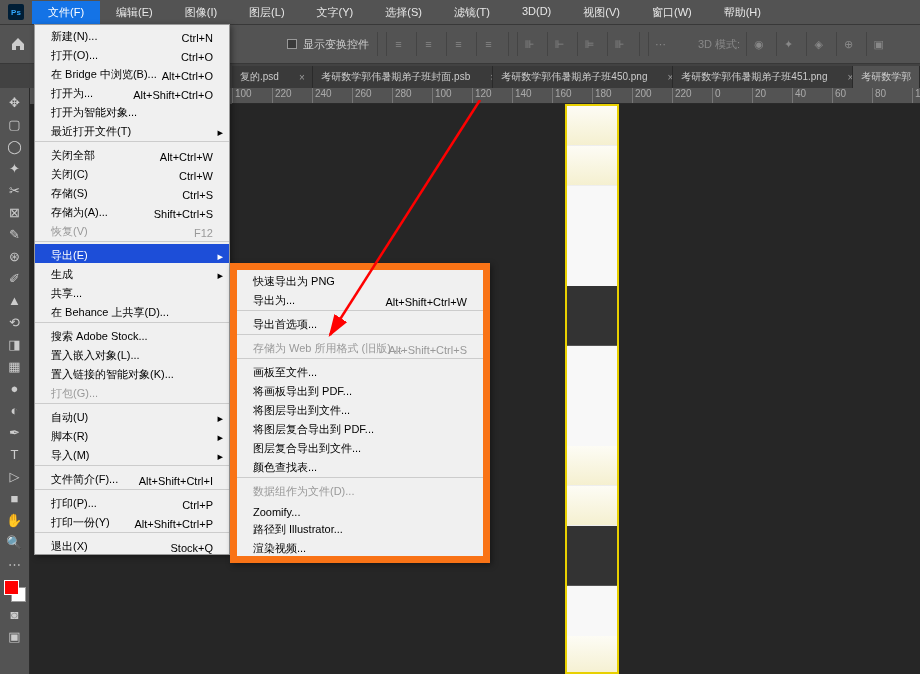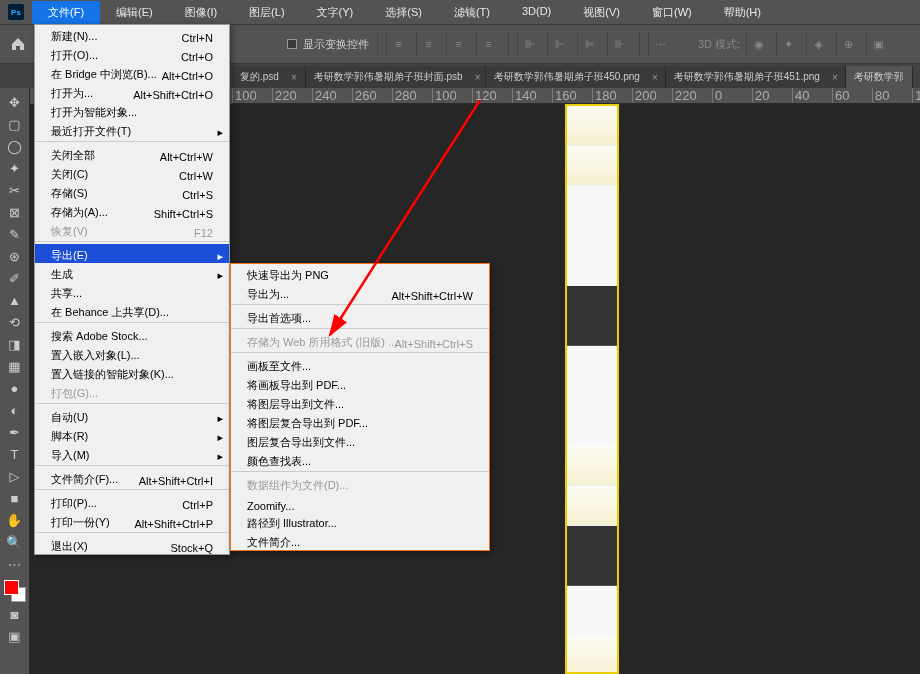--- a/index.html
+++ b/index.html
@@ -8,43 +8,43 @@
 .ps-logo{width:16px;height:16px;background:#001e36;border-radius:2px;display:flex;align-items:center;justify-content:center;color:#31a8ff;font-size:8px;font-weight:bold;margin-right:8px}
 .menu-item{padding:4px 16px;cursor:default}
 .menu-item.open{background:#1473e6;color:#fff}
 .toolbar{height:40px;background:#535353;border-top:1px solid #383838;border-bottom:1px solid #383838;display:flex;align-items:center;padding-left:4px;gap:23px}
 .tool-home{width:28px;height:28px;display:flex;align-items:center;justify-content:center;color:#ccc}
 .toolbar-right{margin-left:232px;display:flex;align-items:center;gap:6px;font-size:11px;color:#ccc}
 .chk{width:10px;height:10px;border:1px solid #999;background:#3a3a3a}
 .tb-icon{width:24px;height:24px;display:flex;align-items:center;justify-content:center;color:#888;border-left:1px solid #444}
 .tb-sep{width:1px;height:24px;background:#444;margin:0 2px}
 .tabs{height:24px;background:#424242;display:flex;align-items:flex-end;padding-left:232px;font-size:10px}
-.tab{height:22px;background:#3a3a3a;color:#ccc;padding:4px 8px;display:flex;align-items:center;gap:12px;border-right:1px solid #2a2a2a;max-width:180px;white-space:nowrap;overflow:hidden}
+.tab{height:22px;background:#3a3a3a;color:#ccc;padding:4px 8px;display:flex;align-items:center;gap:20px;border-right:1px solid #2a2a2a;max-width:180px;white-space:nowrap;overflow:hidden}
 .tab .x{color:#999}
 .tab.last{background:#535353}
-.ruler-h{position:absolute;top:88px;left:232px;right:0;height:16px;background:#535353;border-bottom:1px solid #2a2a2a;display:flex;font-size:13px;color:#aaa;overflow:hidden}
+.ruler-h{position:absolute;top:88px;left:232px;right:0;height:16px;background:#535353;border-bottom:1px solid #2a2a2a;display:flex;font-size:10px;color:#aaa;overflow:hidden}
 .ruler-h span{width:40px;text-align:left;border-left:1px solid #777;padding-left:2px;flex-shrink:0}
 .tools-left{position:absolute;top:88px;left:0;width:30px;bottom:0;background:#535353;border-right:1px solid #2a2a2a;display:flex;flex-direction:column;align-items:center;padding-top:4px;gap:2px}
 .lt{width:24px;height:20px;display:flex;align-items:center;justify-content:center;color:#ccc;font-size:13px}
 .swatch{width:22px;height:22px;position:relative;margin-top:4px}
 .swatch .fg{width:15px;height:15px;background:#ff0000;border:1px solid #fff;position:absolute;top:0;left:0}
 .swatch .bg{width:15px;height:15px;background:#fff;border:1px solid #999;position:absolute;bottom:0;right:0}
 .canvas{position:absolute;top:104px;left:30px;right:0;bottom:0;background:#262626}
 .doc{position:absolute;left:535px;top:0;width:54px;height:570px;background:#fff;border:2px solid #e8d000;overflow:hidden}
 .doc .row{height:40px;border-bottom:1px solid #eee;background:linear-gradient(#fdfcf5,#f5f0d0)}
 .doc .rowb{height:60px;background:#333;border-bottom:1px solid #555}
 .doc .rowl{height:50px;background:#f8f8f8}
 .dropdown{position:absolute;top:24px;left:34px;width:196px;background:#f0f0f0;border:1px solid #999;box-shadow:2px 2px 6px rgba(0,0,0,0.4);font-size:11px;color:#000;z-index:10}
 .dd-row{height:19px;display:flex;align-items:flex-end;padding:0 24px 0 16px;position:relative}
 .dd-row.hov{background:#1d4ed8;color:#fff}
 .dd-row.disabled{color:#999}
 .dd-sep{height:1px;background:#ccc;margin:2px 0}
 .dd-sc{position:absolute;right:16px}
 .dd-arrow{position:absolute;right:6px}
-.submenu{position:absolute;top:263px;left:230px;width:260px;background:#f0f0f0;border:1px solid #f97316;box-shadow:2px 2px 6px rgba(0,0,0,0.4);font-size:11px;color:#000;z-index:11}
+.submenu{position:absolute;top:263px;left:230px;width:260px;background:#f0f0f0;border:7px solid #f97316;box-shadow:2px 2px 6px rgba(0,0,0,0.4);font-size:11px;color:#000;z-index:11}
 .arrow-ann{position:absolute;top:100px;left:320px;z-index:20;pointer-events:none}
 </style>
 </head>
 <body>
 
 <div class="menubar">
   <div class="ps-logo">Ps</div>
   <div id="menus" style="display: flex;">
       <div class="menu-item open">文件(F)</div>
       <div class="menu-item">编辑(E)</div>
@@ -328,21 +328,21 @@
     <div class="dd-row disabled">
       <span>数据组作为文件(D)...</span>
     </div>
     <div class="dd-row">
       <span>Zoomify...</span>
     </div>
     <div class="dd-row">
       <span>路径到 Illustrator...</span>
     </div>
     <div class="dd-row">
-      <span>文件简介...</span>
+      <span>渲染视频...</span>
     </div>
   </div>
 
 <svg class="arrow-ann" width="180" height="250">
   <defs>
       <marker id="ah" markerWidth="10" markerHeight="10" refX="8" refY="3" orient="auto">
         <path d="M0,0 L0,6 L9,3 z" fill="#ff0000"></path>
       </marker>
     </defs>
   <line x1="160" y1="0" x2="10" y2="235" stroke="#ff0000" stroke-width="2.5" marker-end="url(#ah)"></line>

